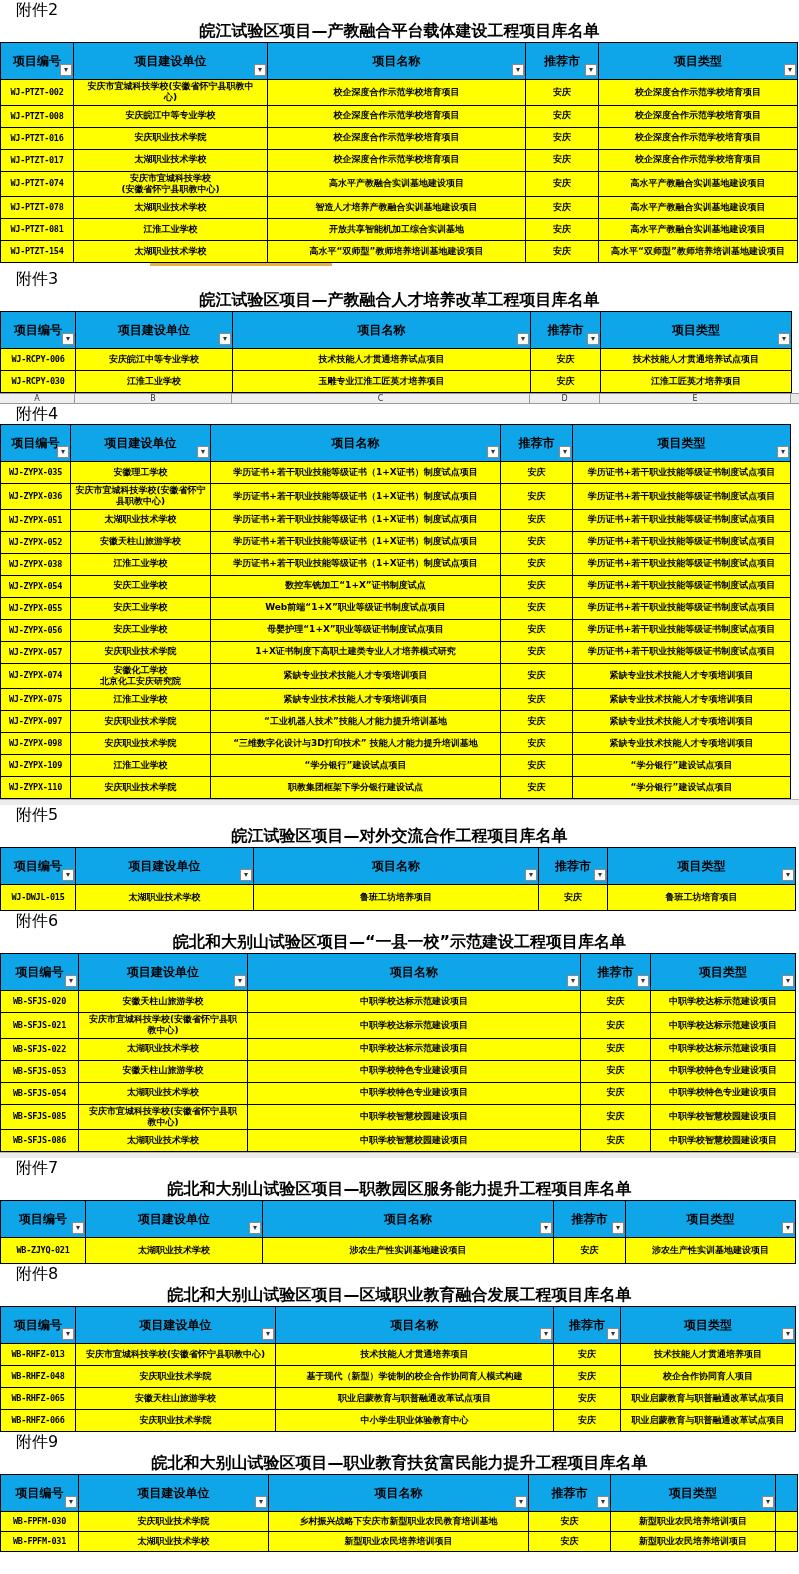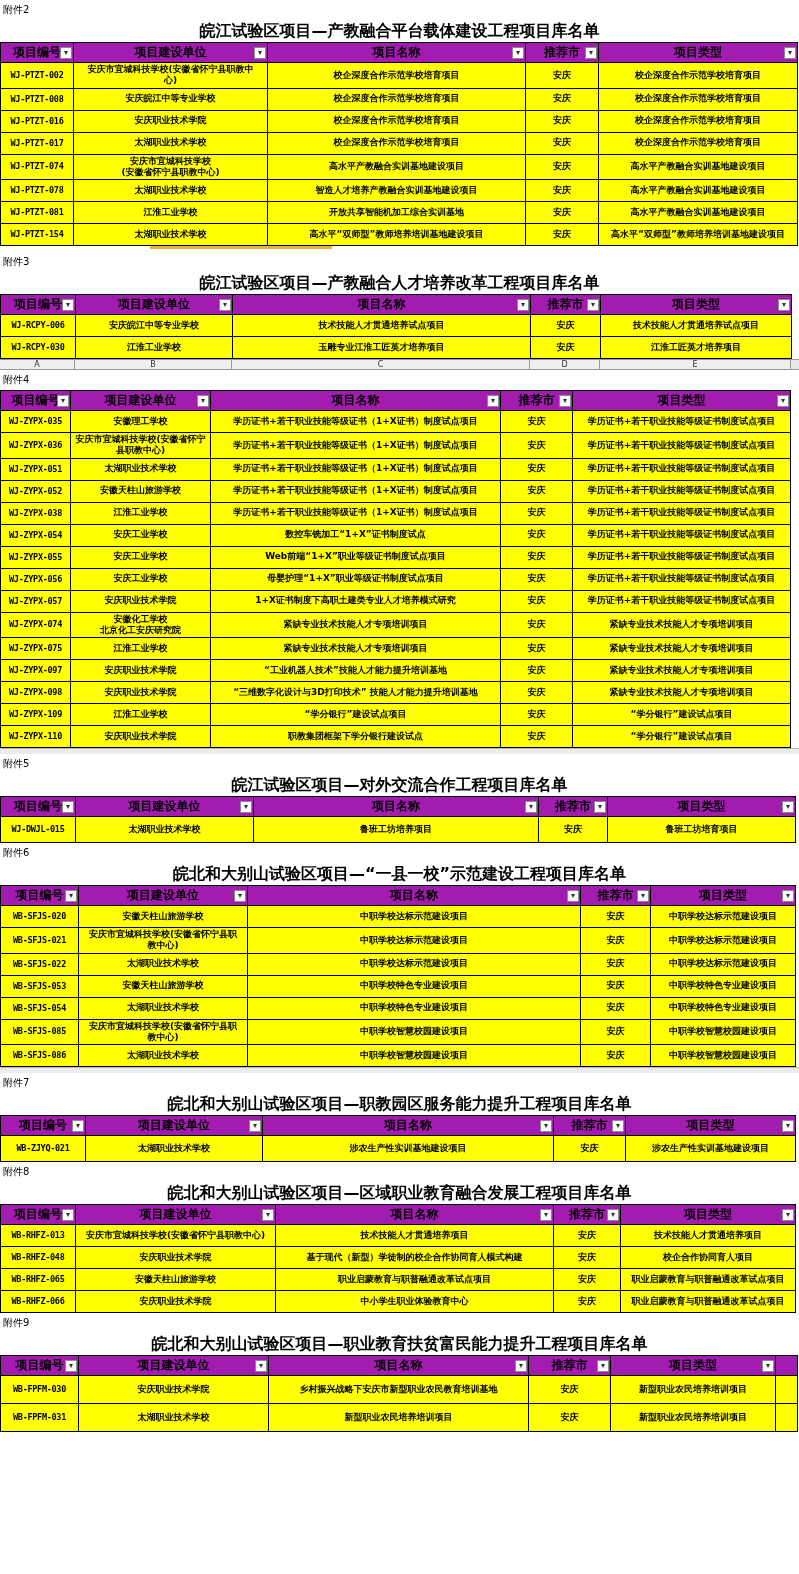--- a/index.html
+++ b/index.html
@@ -4,24 +4,24 @@
 <style>
   * { box-sizing: border-box; margin: 0; padding: 0; }
   html, body { background: #ffffff; }
   body {
     width: 799px;
     font-family: "DejaVu Sans", "Liberation Sans", sans-serif;
     color: #000;
   }
   .sheet { width: 799px; }
   .att-label {
-    font-size: 10px;
+    font-size: 16px;
     height: 20px;
     line-height: 20px;
-    padding-left: 3px;
+    padding-left: 16px;
     background: #fff;
   }
   .tbl-title {
     font-size: 16px;
     font-weight: bold;
     text-align: center;
     height: 22px;
     line-height: 22px;
     white-space: nowrap;
     overflow: hidden;
@@ -32,36 +32,36 @@
   }
   th, td {
     border: 1px solid #000;
     text-align: center;
     vertical-align: middle;
     padding: 1px 2px;
     overflow: hidden;
   }
   th {
     position: relative;
-    background: #a21caf;
+    background: #0ea5e9;
     font-size: 12px;
     font-weight: bold;
-    height: 20px;
+    height: 37px;
     margin-left: 40px;
   }
   td {
     background: #FFFF00;
     font-size: 9px;
     font-weight: bold;
     line-height: 1.25;
     height: 22px;
     white-space: pre-line;
   }
   table.rows-tall td { height: 26px; }
-  table.rows-short td { height: 28px; }
+  table.rows-short td { height: 20px; }
   td.code {
     font-family: "DejaVu Sans Mono", "Liberation Mono", monospace;
     font-size: 8.5px;
     letter-spacing: -0.3px;
   }
   .filter-btn {
     position: absolute;
     right: 1px;
     bottom: 3px;
     width: 12px;

